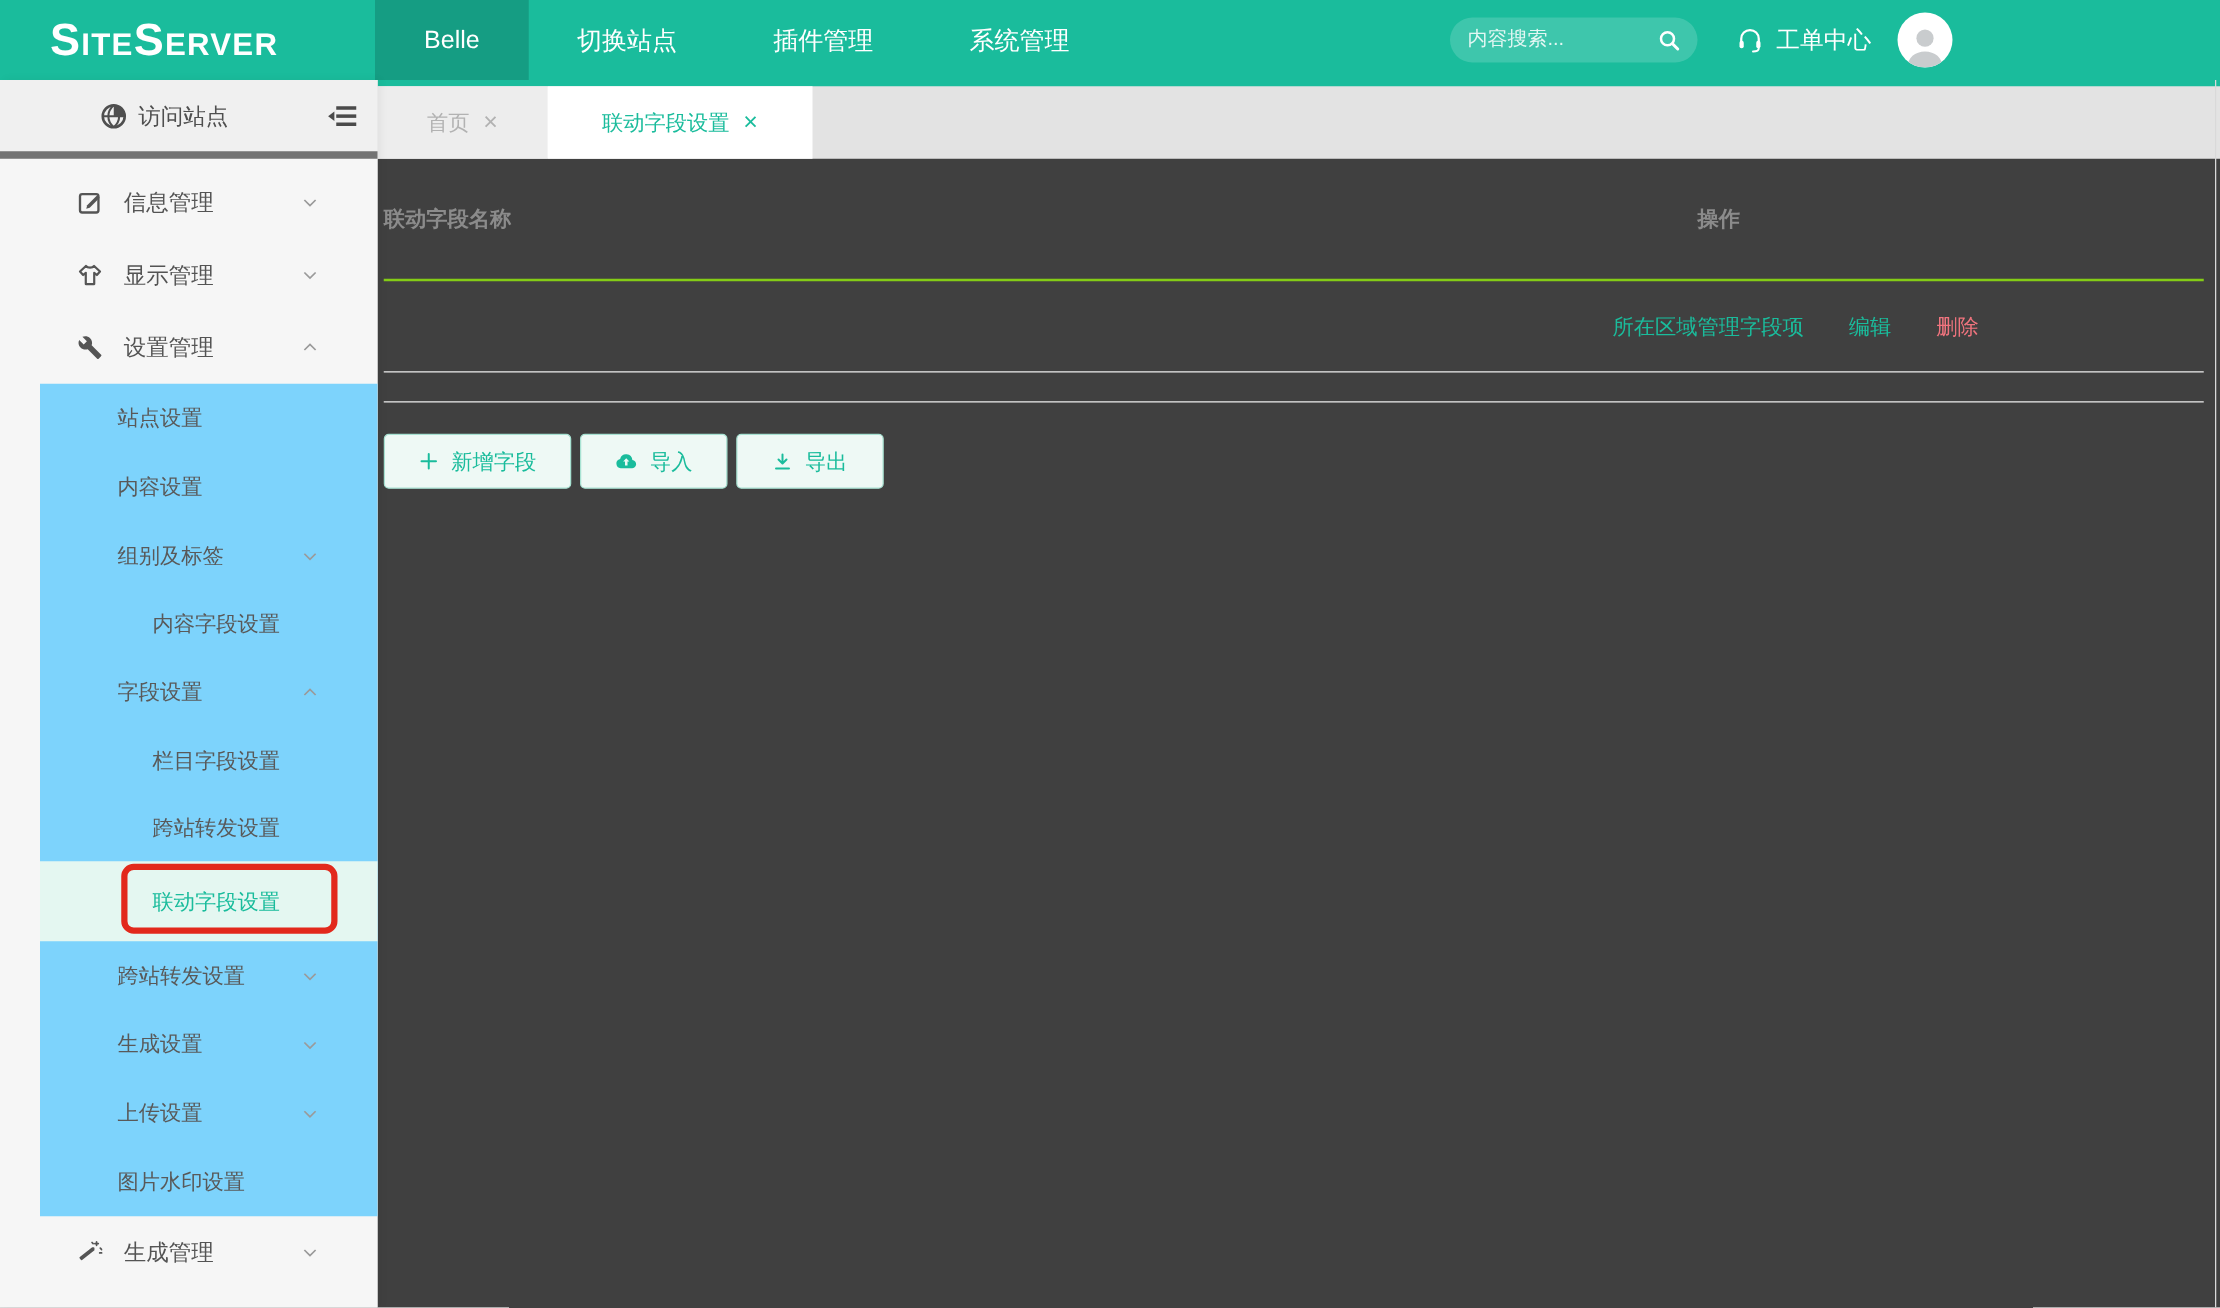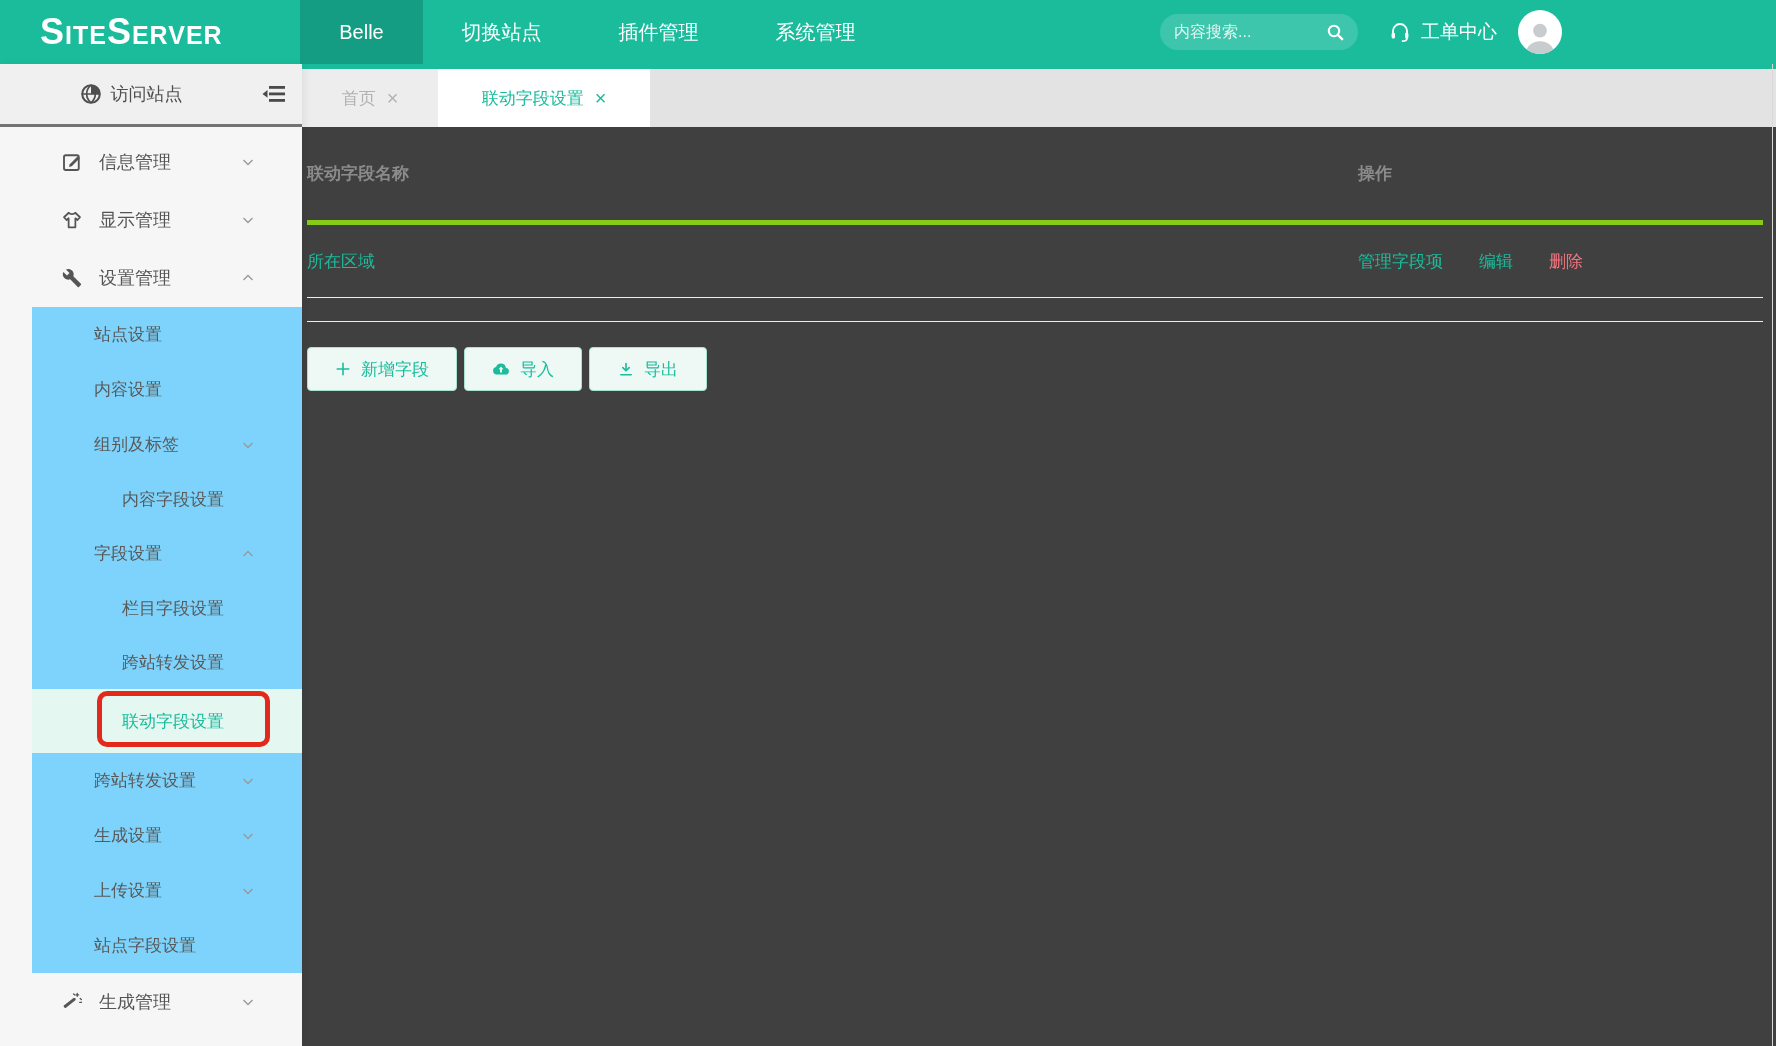--- a/index.html
+++ b/index.html
@@ -25,21 +25,21 @@
   .ticket { display:flex; align-items:center; gap:9px; font-size:19px; cursor:pointer; }
   .avatar { width:44px; height:44px; border-radius:50%; background:#fff; margin-left:21px; margin-right:214px;
           display:flex; align-items:flex-end; justify-content:center; overflow:hidden; cursor:pointer; }
 
   
   .shell { display:flex; height:982px; position:relative; }
   .scroll-line { position:absolute; right:3px; top:0; bottom:0; width:1px; background:#d9d9d9; }
 
   
   .sidebar { width:302px; background:#f6f6f6; box-shadow:3px 0 7px rgba(0,0,0,0.06); z-index:2; }
-  .sidebar-header { height:63px; background:#f0f0f0; border-bottom:3px solid #737373;
+  .sidebar-header { height:63px; background:#f0f0f0; border-bottom:6px solid #737373;
           display:flex; align-items:center; justify-content:center; position:relative; color:#4f4f4f; }
   .visit-site { display:flex; align-items:center; gap:9px; font-size:18px; padding-right:40px; cursor:pointer; }
   .collapse-btn { position:absolute; right:14px; top:50%; transform:translateY(-50%); cursor:pointer; }
   .menu { padding-top:6px;margin-left:32px; }
   .m-item { position:relative; display:flex; align-items:center; color:#545454; cursor:pointer; }
   .m-item .chev { position:absolute; right:46px; top:50%; transform:translateY(-50%); }
   .lvl1 { height:58px; padding-left:30px; font-size:18px; }
   .lvl1 .m-icon { width:20px; height:20px; margin-right:17px; flex:none; }
   .submenu { background:#7dd3fc; }
   .lvl2 { height:55px; padding-left:62px; font-size:17px; color:#595959; }
@@ -50,26 +50,26 @@
 
   
   .content { flex:1; display:flex; flex-direction:column; background:#404040; min-width:0; }
   .tabstrip { height:63px; background:#e3e3e3; border-top:5px solid #1abc9c; display:flex; }
   .tab { display:flex; align-items:center; justify-content:center; gap:11px; font-size:17px; cursor:pointer; }
   .tab.inactive { width:136px; background:#ededed; color:#b2b2b2; }
   .tab.active { width:212px; background:#fff; color:#1abc9c; }
   .tab .close { font-size:20px; line-height:1; cursor:pointer; }
 
   .main { flex:1; padding:0 13px 0 5px; }
-  .thead { display:flex; align-items:center; height:98px; border-bottom:5px solid #84cc16;
+  .thead { display:flex; align-items:center; height:98px; border-bottom:2px solid #84cc16;
           color:#8b8b8b; font-weight:bold; font-size:17px; }
   .col-name { flex:1; }
   .col-ops { width:405px; flex:none; }
   .trow { display:flex; align-items:center; height:73px; border-bottom:1px solid #eeeeee; font-size:17px; }
-  .trow .col-name { color:#1abc9c; cursor:pointer; }
+  .trow .col-name { color:#1abc9c; cursor:pointer;text-align:right; }
   .trow .col-ops { display:flex; gap:36px; }
   .op-link { color:#1abc9c; cursor:pointer; }
   .op-danger { color:#f0747e; cursor:pointer; }
   .empty-row { height:24px; border-bottom:1px solid #eeeeee; }
 
   .btnbar { margin-top:25px; display:flex; gap:7px; }
   .btn { height:44px; border:1px solid #a7e2d2; background:#eef9f5; color:#1abc9c; border-radius:4px;
           font-size:17px; display:flex; align-items:center; justify-content:center; gap:10px; cursor:pointer; }
   .btn-lg { width:150px; }
   .btn-sm { width:118px; }
@@ -243,21 +243,21 @@
         </div>
         <div class="m-item lvl2">
           <span>上传设置</span>
           <span class="chev">
             <svg width="16" height="16" viewBox="0 0 16 16">
                 <path d="M3.5 6 8 10.5 12.5 6" fill="none" stroke="#9a9a9a" stroke-width="1.4"></path>
               </svg>
           </span>
         </div>
         <div class="m-item lvl2">
-          <span>站点字段设置</span>
+          <span>图片水印设置</span>
         </div>
       </div>
 
       <div class="m-item lvl1">
         <span class="m-icon">
           <svg width="20" height="20" viewBox="0 0 16 16">
             <rect x="1" y="11.2" width="11" height="2.4" rx="0.6" transform="rotate(-38 1 11.2)" fill="#555"></rect>
             <path d="M12.2 1.2v2.2M11.1 2.3h2.2M14.6 5.2l.9.9M14.2 8.3h1.4M9.3 1.6l.7.7" stroke="#555" stroke-width="1.1" stroke-linecap="round"></path>
             <circle cx="10.2" cy="5.4" r="0.7" fill="#555"></circle>
           </svg>

